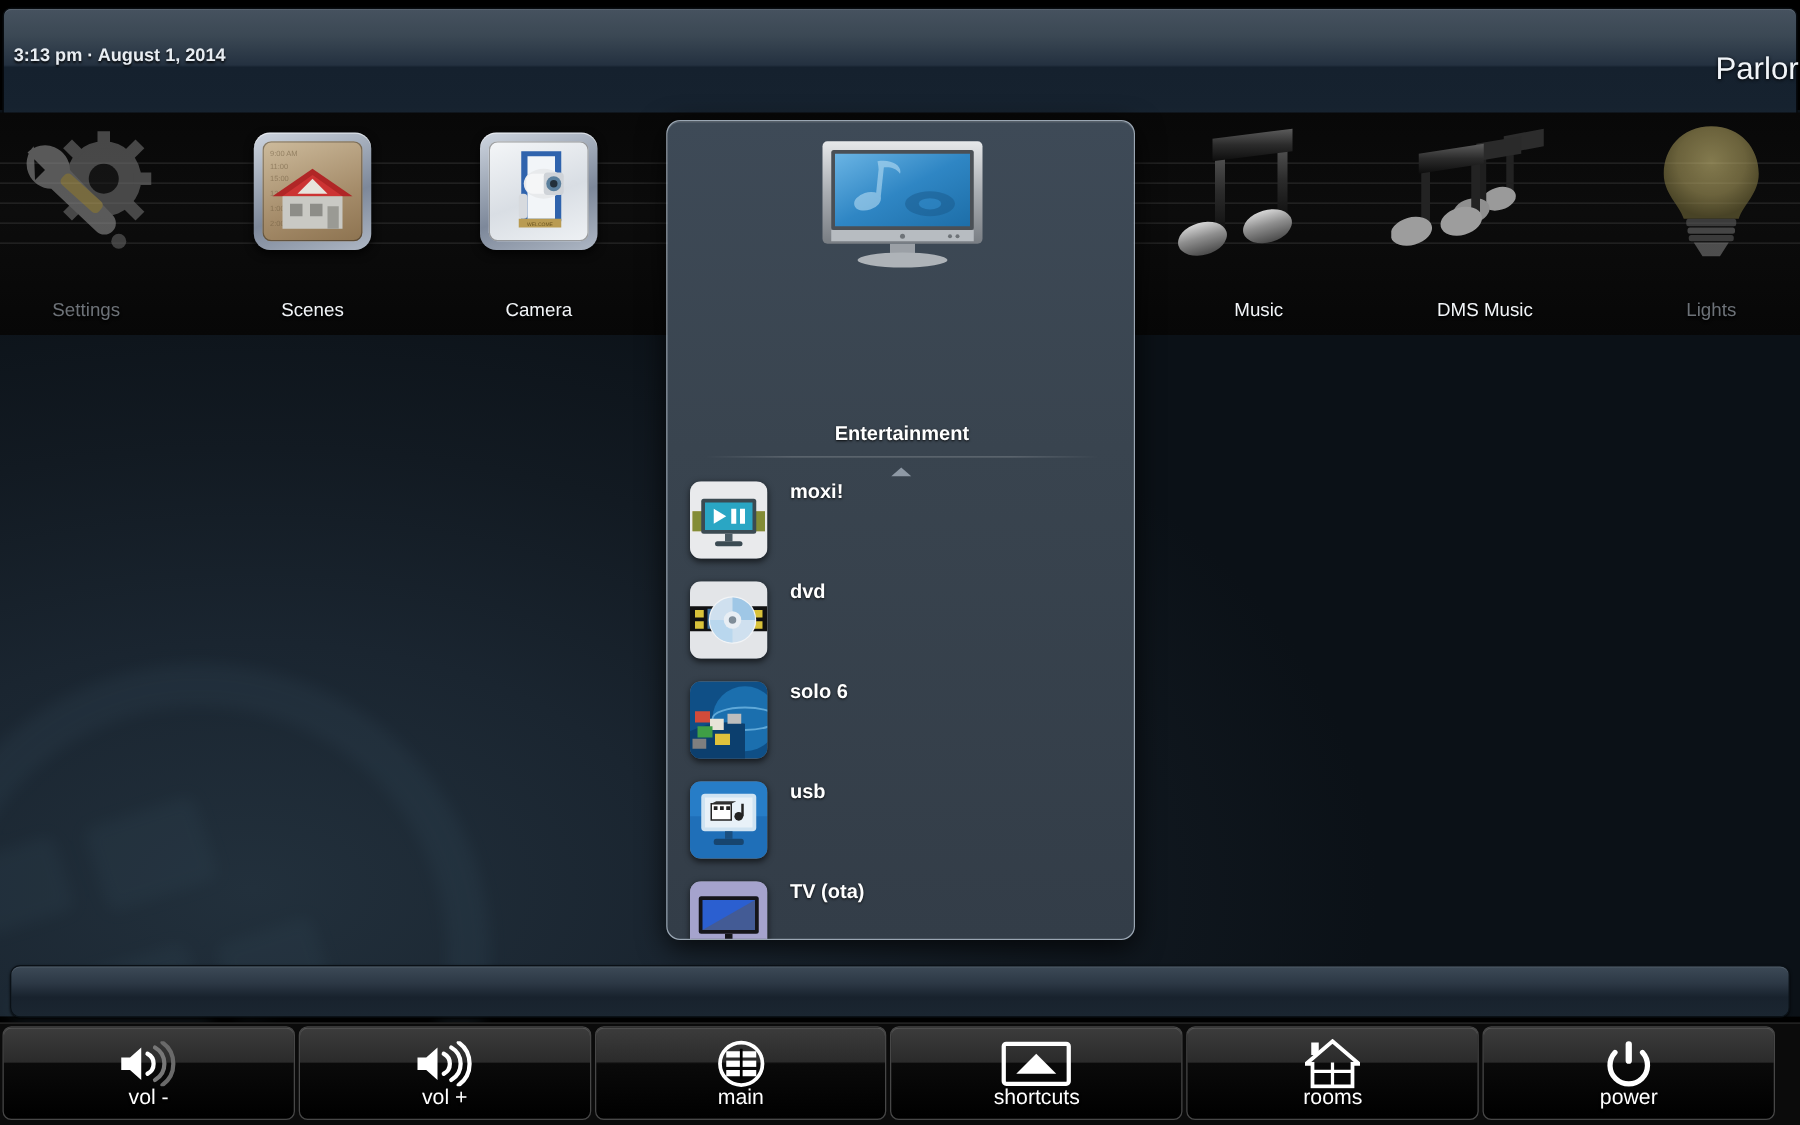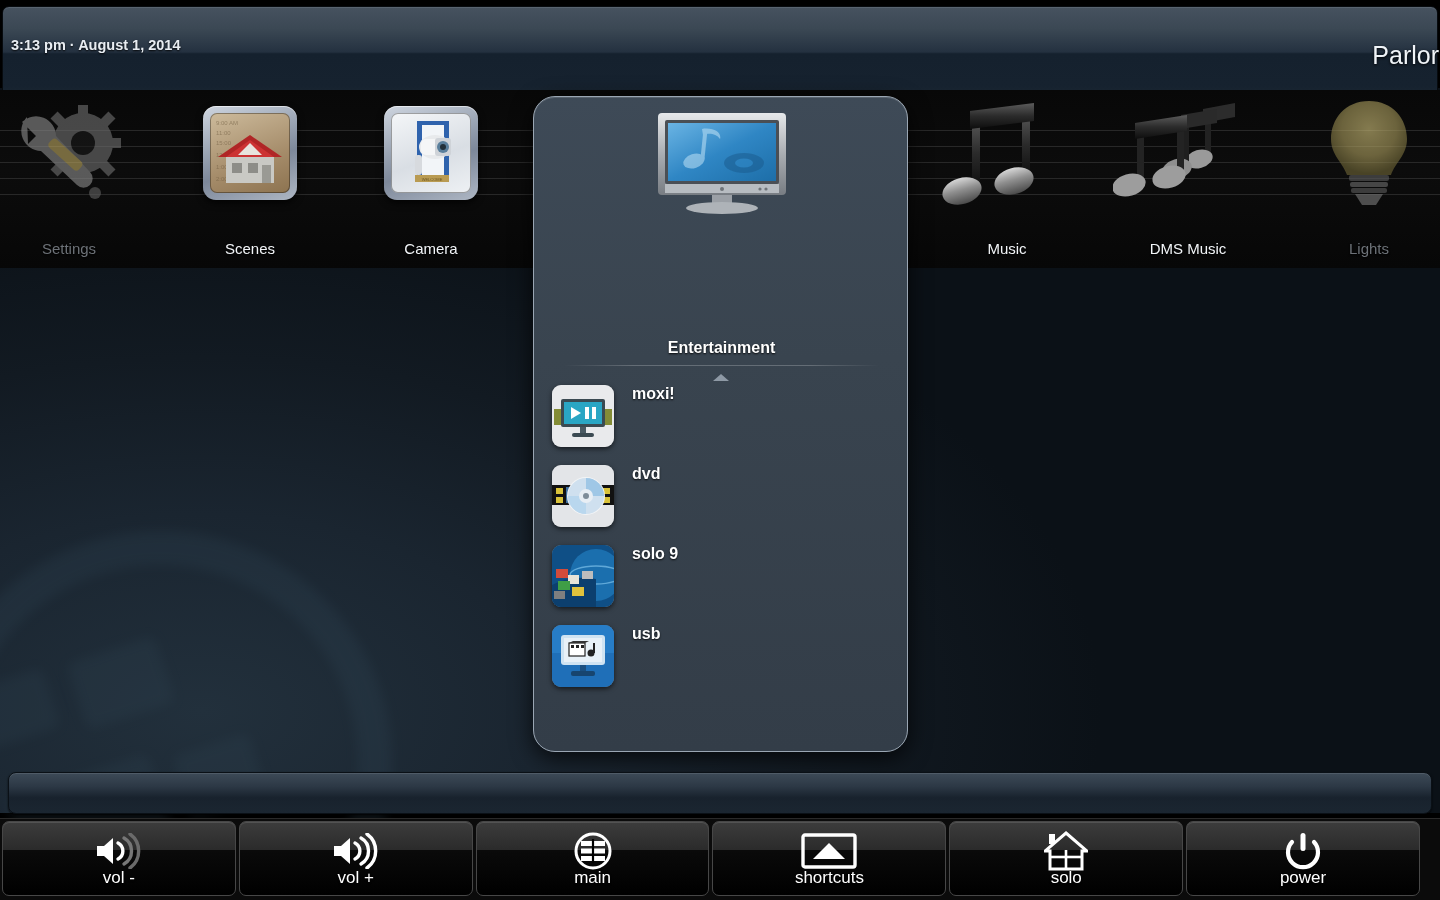--- a/index.html
+++ b/index.html
@@ -72,21 +72,21 @@
     padding:7px; box-shadow:0 3px 7px rgba(0,0,0,.75), inset 0 1px 0 rgba(255,255,255,.55);
   }
   .appicon > .inner{
     width:100%; height:100%; border-radius:7px; overflow:hidden; position:relative;
     box-shadow:inset 0 0 0 1px rgba(0,0,0,.35);
   }
 
   
   .panel{
     position:absolute; left:533px; top:96px; width:375px; height:656px;
-    border-radius:22px;
+    border-radius:11px;
     background:linear-gradient(180deg,#3e4a57 0%, #39444f 40%, #333d48 100%);
     border:1px solid #9aa6b3;
     box-shadow:0 6px 22px rgba(0,0,0,.75), inset 0 1px 0 rgba(255,255,255,.14);
     overflow:hidden;
   }
   .panel-tv{ position:absolute; left:0; top:14px; width:375px; display:flex; justify-content:center; }
   .panel-title{
     position:absolute; left:0; top:242px; width:375px; text-align:center;
     font-size:16px; font-weight:bold; color:#fff; text-shadow:0 1px 2px rgba(0,0,0,.9);
   }
@@ -410,21 +410,21 @@
             <g>
               <rect x="4" y="24" width="12" height="9" fill="#d24b3a"></rect>
               <rect x="16" y="30" width="11" height="9" fill="#e8e4d8"></rect>
               <rect x="6" y="36" width="12" height="9" fill="#3f9e46"></rect>
               <rect x="20" y="42" width="12" height="9" fill="#e0c23c"></rect>
               <rect x="2" y="46" width="11" height="8" fill="#7f7f7f"></rect>
               <rect x="30" y="26" width="11" height="8" fill="#bdbdbd"></rect>
             </g>
           </svg>
         </div>
-        <div class="lbl">solo 9</div>
+        <div class="lbl">solo 6</div>
       </div>
 
       <div class="row" style="top:240px">
         <div class="ic">
           <svg width="62" height="62" viewBox="0 0 62 62">
             <rect width="62" height="62" fill="#1f6fb8"></rect>
             <rect x="0" y="0" width="62" height="28" fill="#2f8bd6" opacity=".5"></rect>
             <rect x="9" y="10" width="44" height="30" rx="3" fill="#cfe3f2"></rect>
             <rect x="12" y="13" width="38" height="24" fill="#e8f1f8"></rect>
             <g transform="translate(17,16)">
@@ -438,20 +438,34 @@
               <circle cx="22" cy="12" r="3.5" fill="#222"></circle>
                 <rect x="24" y="2" width="2" height="10" fill="#222"></rect>
             </g>
             <rect x="28" y="40" width="6" height="6" fill="#1a4f80"></rect>
             <rect x="19" y="46" width="24" height="5" rx="2" fill="#17456f"></rect>
           </svg>
         </div>
         <div class="lbl">usb</div>
       </div>
 
+      <div class="row" style="top:320px">
+        <div class="ic">
+          <svg width="62" height="62" viewBox="0 0 62 62">
+            <rect width="62" height="62" fill="#b9b6d8"></rect>
+            <rect x="0" y="0" width="62" height="62" fill="#8f8cc0" opacity=".45"></rect>
+            <rect x="7" y="12" width="48" height="30" rx="2" fill="#15151a"></rect>
+            <rect x="10" y="15" width="42" height="24" fill="#2b5fd0"></rect>
+            <polygon points="10,39 52,15 52,39" fill="#4a5a86" opacity=".8"></polygon>
+            <rect x="28" y="42" width="6" height="6" fill="#15151a"></rect>
+            <rect x="18" y="48" width="26" height="4" rx="2" fill="#15151a"></rect>
+          </svg>
+        </div>
+        <div class="lbl">TV (ota)</div>
+      </div>
 
     </div>
 
   </div>
 
   <div class="statusbar">
     <div class="txt"></div>
   </div>
 
   <div class="toolbar">
@@ -512,21 +526,21 @@
       <div class="ticon">
         <svg width="44" height="40" viewBox="0 0 44 40">
           <polygon points="22,2 43,20 38,20 38,38 6,38 6,20 1,20" fill="none" stroke="#fff" stroke-width="3"></polygon>
           <rect x="5" y="3" width="6" height="10" fill="#fff"></rect>
           <g stroke="#fff" stroke-width="2.6">
             <line x1="7" y1="26" x2="37" y2="26"></line>
             <line x1="22" y1="19" x2="22" y2="37"></line>
           </g>
         </svg>
       </div>
-      <div class="tlabel">solo</div>
+      <div class="tlabel">rooms</div>
     </div>
 
     <div class="tbtn">
       <div class="ticon">
         <svg width="40" height="40" viewBox="0 0 40 40">
           <path d="M9 11 a15 15 0 1 0 22 0" fill="none" stroke="#fff" stroke-width="4.2" stroke-linecap="round"></path>
           <rect x="17.5" y="2" width="5" height="18" rx="2.5" fill="#fff"></rect>
         </svg>
       </div>
       <div class="tlabel">power</div>

